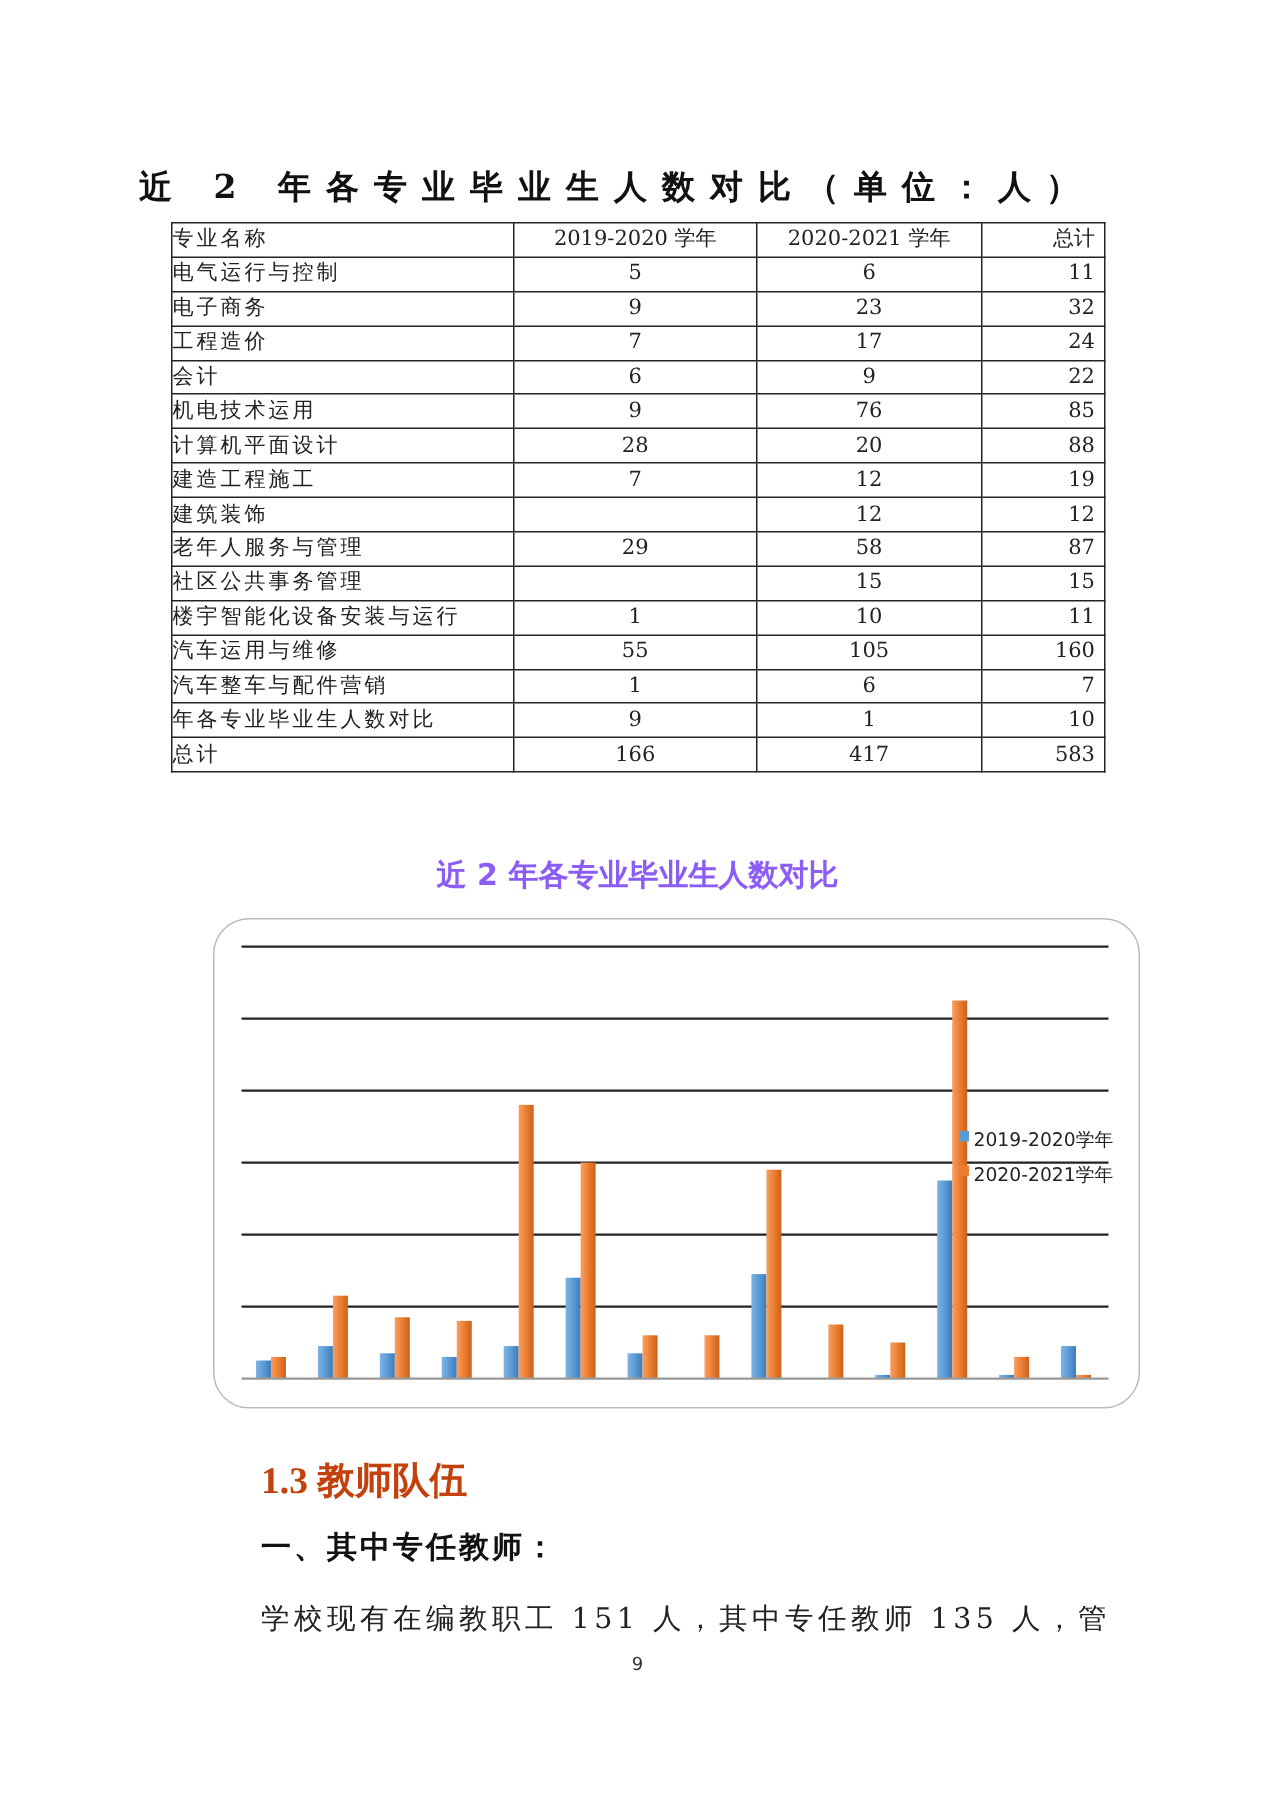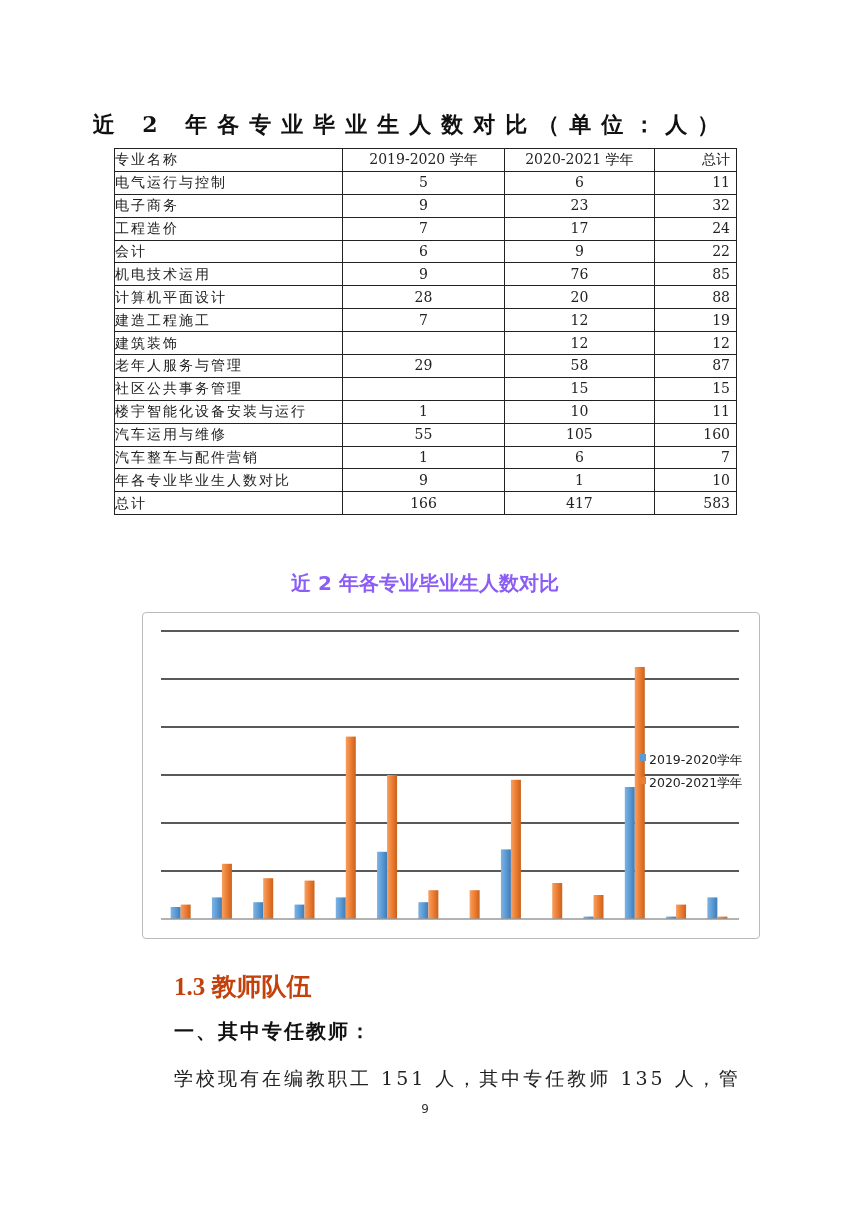--- a/index.html
+++ b/index.html
@@ -10,21 +10,21 @@
   table.grad { position: absolute; left: 114px; top: 148px; width: 623px; border-collapse: collapse;
                font-family: "DejaVu Serif", "Liberation Serif", serif; font-size: 14px; }
   table.grad td { border: 1px solid #222; height: 21.9px; padding: 0; line-height: 21px; color: #222; }
   table.grad td.c0 { width: 231px; letter-spacing: 2px; }
   table.grad td.c1 { width: 163px; text-align: center; }
   table.grad td.c2 { width: 151px; text-align: center; }
   table.grad td.c3 { width: 76px; text-align: right; padding-right: 6px; }
   .chart-title { position: absolute; left: 0; width: 850px; top: 570px; text-align: center;
                  font-family: "DejaVu Sans", sans-serif; font-size: 20px; font-weight: bold; color: #8b5cf6; }
   .chart-box { position: absolute; left: 142px; top: 612px; width: 616px; height: 325px;
-               border: 1px solid #bbb; border-radius: 4px; background: #fff; }
+               border: 1px solid #bbb; border-radius: 24px; background: #fff; }
   .chart-svg { position: absolute; left: 0; top: 0; }
   .h1 { position: absolute; left: 174px; top: 970px; font-family: Liberation Serif, serif;
         font-size: 25px; color: #c2410c; }
   .h1 b { font-weight: bold; }
   .h2 { position: absolute; left: 174px; top: 1018px; font-family: "DejaVu Sans", sans-serif;
         font-size: 20px; font-weight: bold; color: #111; letter-spacing: 2px; }
   .para { position: absolute; left: 174px; top: 1066px; font-family: "DejaVu Serif", serif;
           font-size: 19px; color: #222; letter-spacing: 3px; white-space: nowrap; }
   .pagenum { position: absolute; left: 0; width: 850px; top: 1102px; text-align: center;
              font-family: "DejaVu Sans", sans-serif; font-size: 12px; color: #333; }

